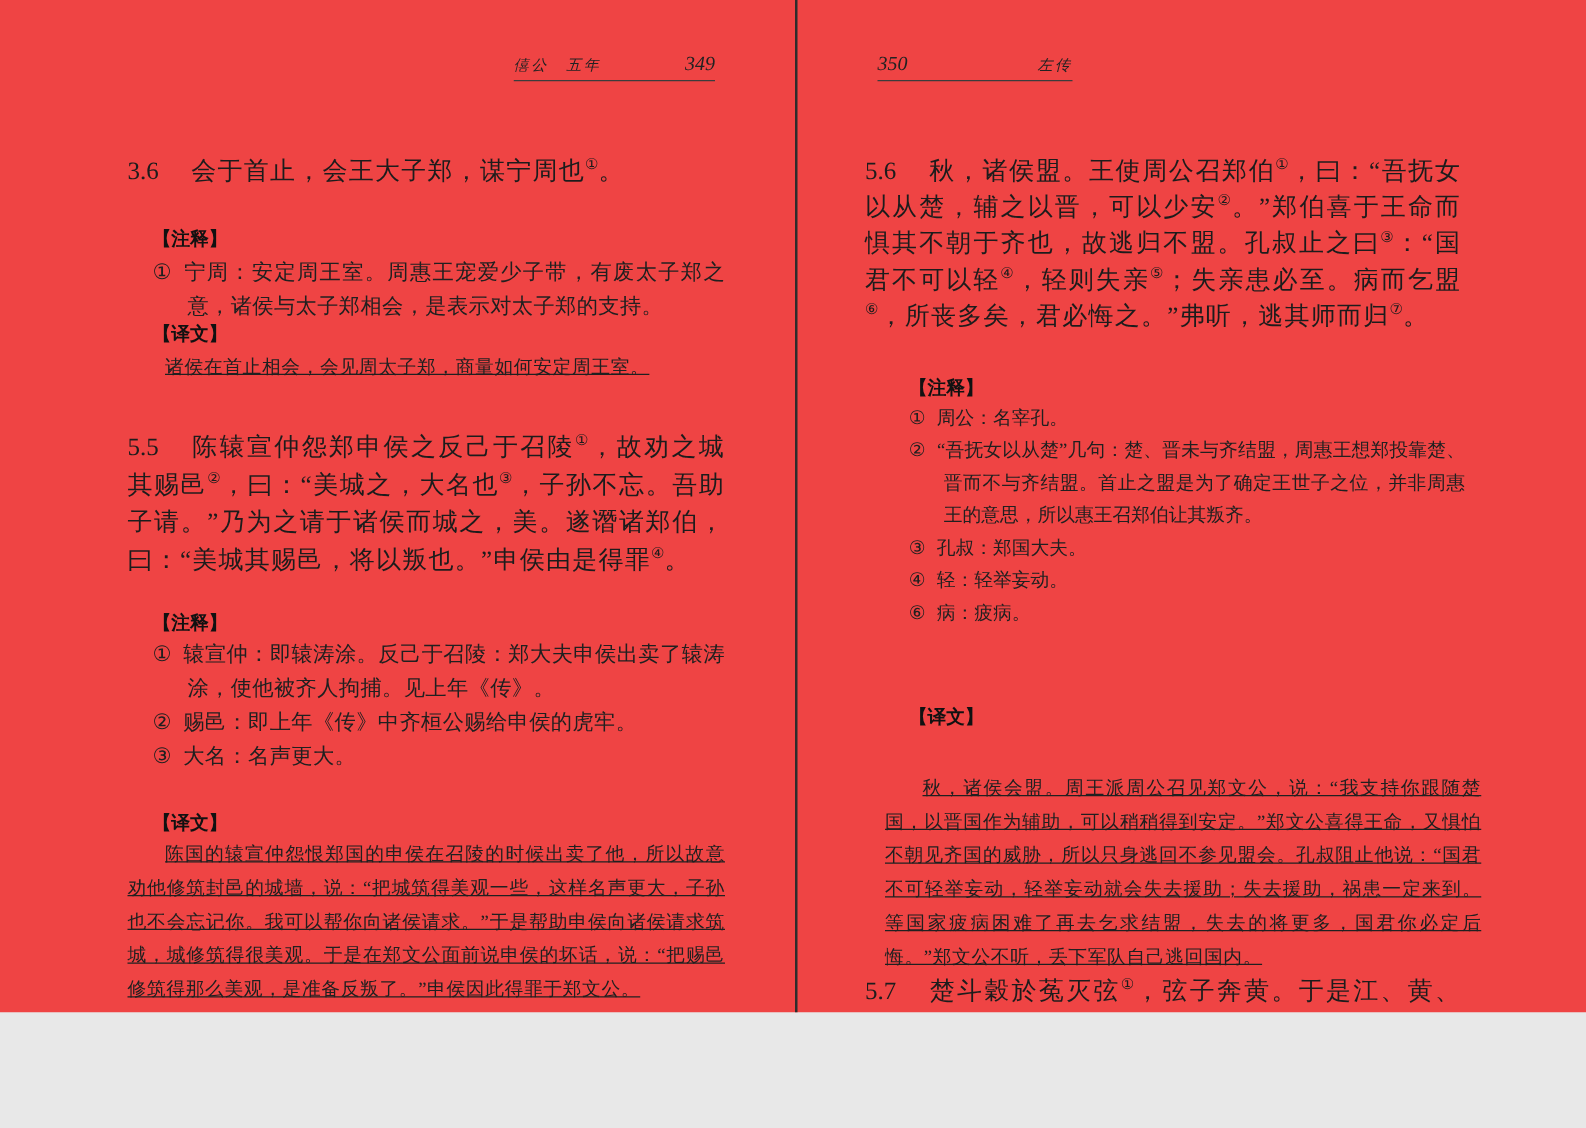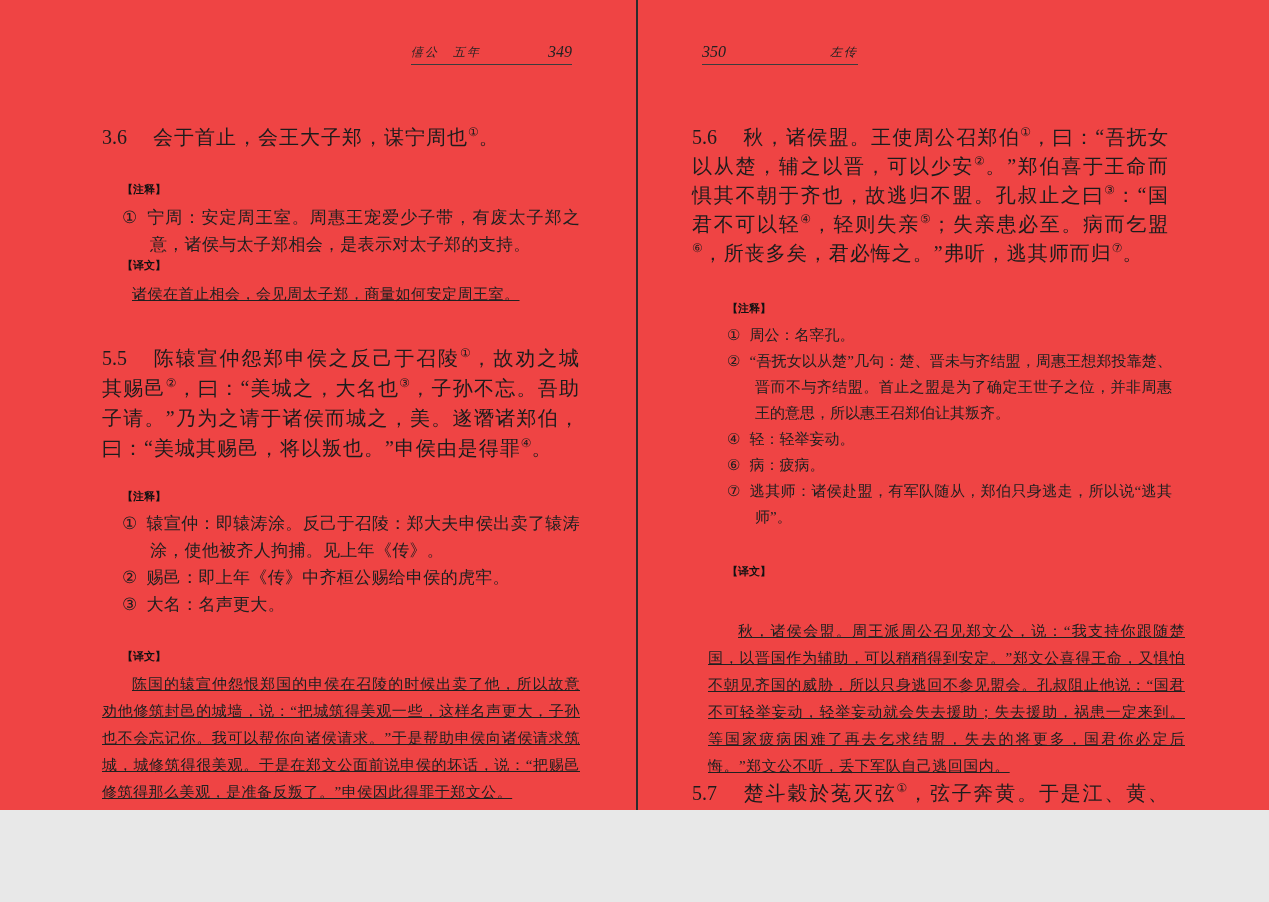--- a/index.html
+++ b/index.html
@@ -22,21 +22,21 @@
   .main-para{
     position:absolute;margin:0;font-size:20px;letter-spacing:1px;
     text-align:justify;color:#1c1c1c;
   }
   .secnum{margin-right:26px;letter-spacing:0;}
   sup{font-size:12px;line-height:0;vertical-align:super;letter-spacing:0;}
 
   
   .blabel{
     position:absolute;margin:0;font-family:"Liberation Sans","DejaVu Sans",sans-serif;
-    font-weight:700;font-size:11px;letter-spacing:0;color:#111;text-align:center;
+    font-weight:700;font-size:15px;letter-spacing:0;color:#111;text-align:center;
   }
 
   
   .notes{position:absolute;margin:0;}
   .note{
     margin:0;padding-left:28px;text-indent:-28px;text-align:justify;
     font-size:17px;line-height:27px;letter-spacing:0.3px;color:#202020;
   }
   .notes.compact .note{font-size:15px;line-height:26px;letter-spacing:0;}
   .nmark{margin-right:9px;}
@@ -96,23 +96,23 @@
       <span class="rtitle">左传</span>
     </div>
 
     <p class="main-para" style="left:692px;top:123px;width:477px;line-height:29px;"><span class="secnum">5.6</span><span>秋，诸侯盟。王使周公召郑伯<sup>①</sup>，曰：“吾抚女以从楚，辅之以晋，可以少安<sup>②</sup>。”郑伯喜于王命而惧其不朝于齐也，故逃归不盟。孔叔止之曰<sup>③</sup>：“国君不可以轻<sup>④</sup>，轻则失亲<sup>⑤</sup>；失亲患必至。病而乞盟<sup>⑥</sup>，所丧多矣，君必悔之。”弗听，逃其师而归<sup>⑦</sup>。</span></p>
 
     <p class="blabel" style="left:727px;top:301px;">【注释】</p>
 
     <div class="notes compact" style="left:727px;top:322px;width:445px;">
       <p class="note"><span class="nmark">①</span><span>周公：名宰孔。</span></p>
       <p class="note"><span class="nmark">②</span><span>“吾抚女以从楚”几句：楚、晋未与齐结盟，周惠王想郑投靠楚、晋而不与齐结盟。首止之盟是为了确定王世子之位，并非周惠王的意思，所以惠王召郑伯让其叛齐。</span></p>
+      <p class="note"><span class="nmark">③</span><span>孔叔：郑国大夫。</span></p>
       <p class="note"><span class="nmark">④</span><span>轻：轻举妄动。</span></p>
       <p class="note"><span class="nmark">⑥</span><span>病：疲病。</span></p>
-      <p class="note"><span class="nmark">⑦</span><span>逃其师：诸侯赴盟，有军队随从，郑伯只身逃走，所以说“逃其师”。</span></p>
     </div>
 
     <p class="blabel" style="left:727px;top:564px;">【译文】</p>
 
     <p class="trans" style="left:692px;top:618px;width:477px;line-height:27px;margin-left:16px;">秋，诸侯会盟。周王派周公召见郑文公，说：“我支持你跟随楚国，以晋国作为辅助，可以稍稍得到安定。”郑文公喜得王命，又惧怕不朝见齐国的威胁，所以只身逃回不参见盟会。孔叔阻止他说：“国君不可轻举妄动，轻举妄动就会失去援助；失去援助，祸患一定来到。等国家疲病困难了再去乞求结盟，失去的将更多，国君你必定后悔。”郑文公不听，丢下军队自己逃回国内。</p>
 
     <p class="main-para" style="left:692px;top:778px;width:477px;line-height:31px;"><span class="secnum">5.7</span><span>楚斗穀於菟灭弦<sup>①</sup>，弦子奔黄。于是江、黄、道、柏方睦于齐<sup>②</sup>，皆弦姻也<sup>③</sup>。弦子恃之而不事楚<sup>④</sup>，又不设备，故亡。</span></p>
 
   </div>
 </div>

